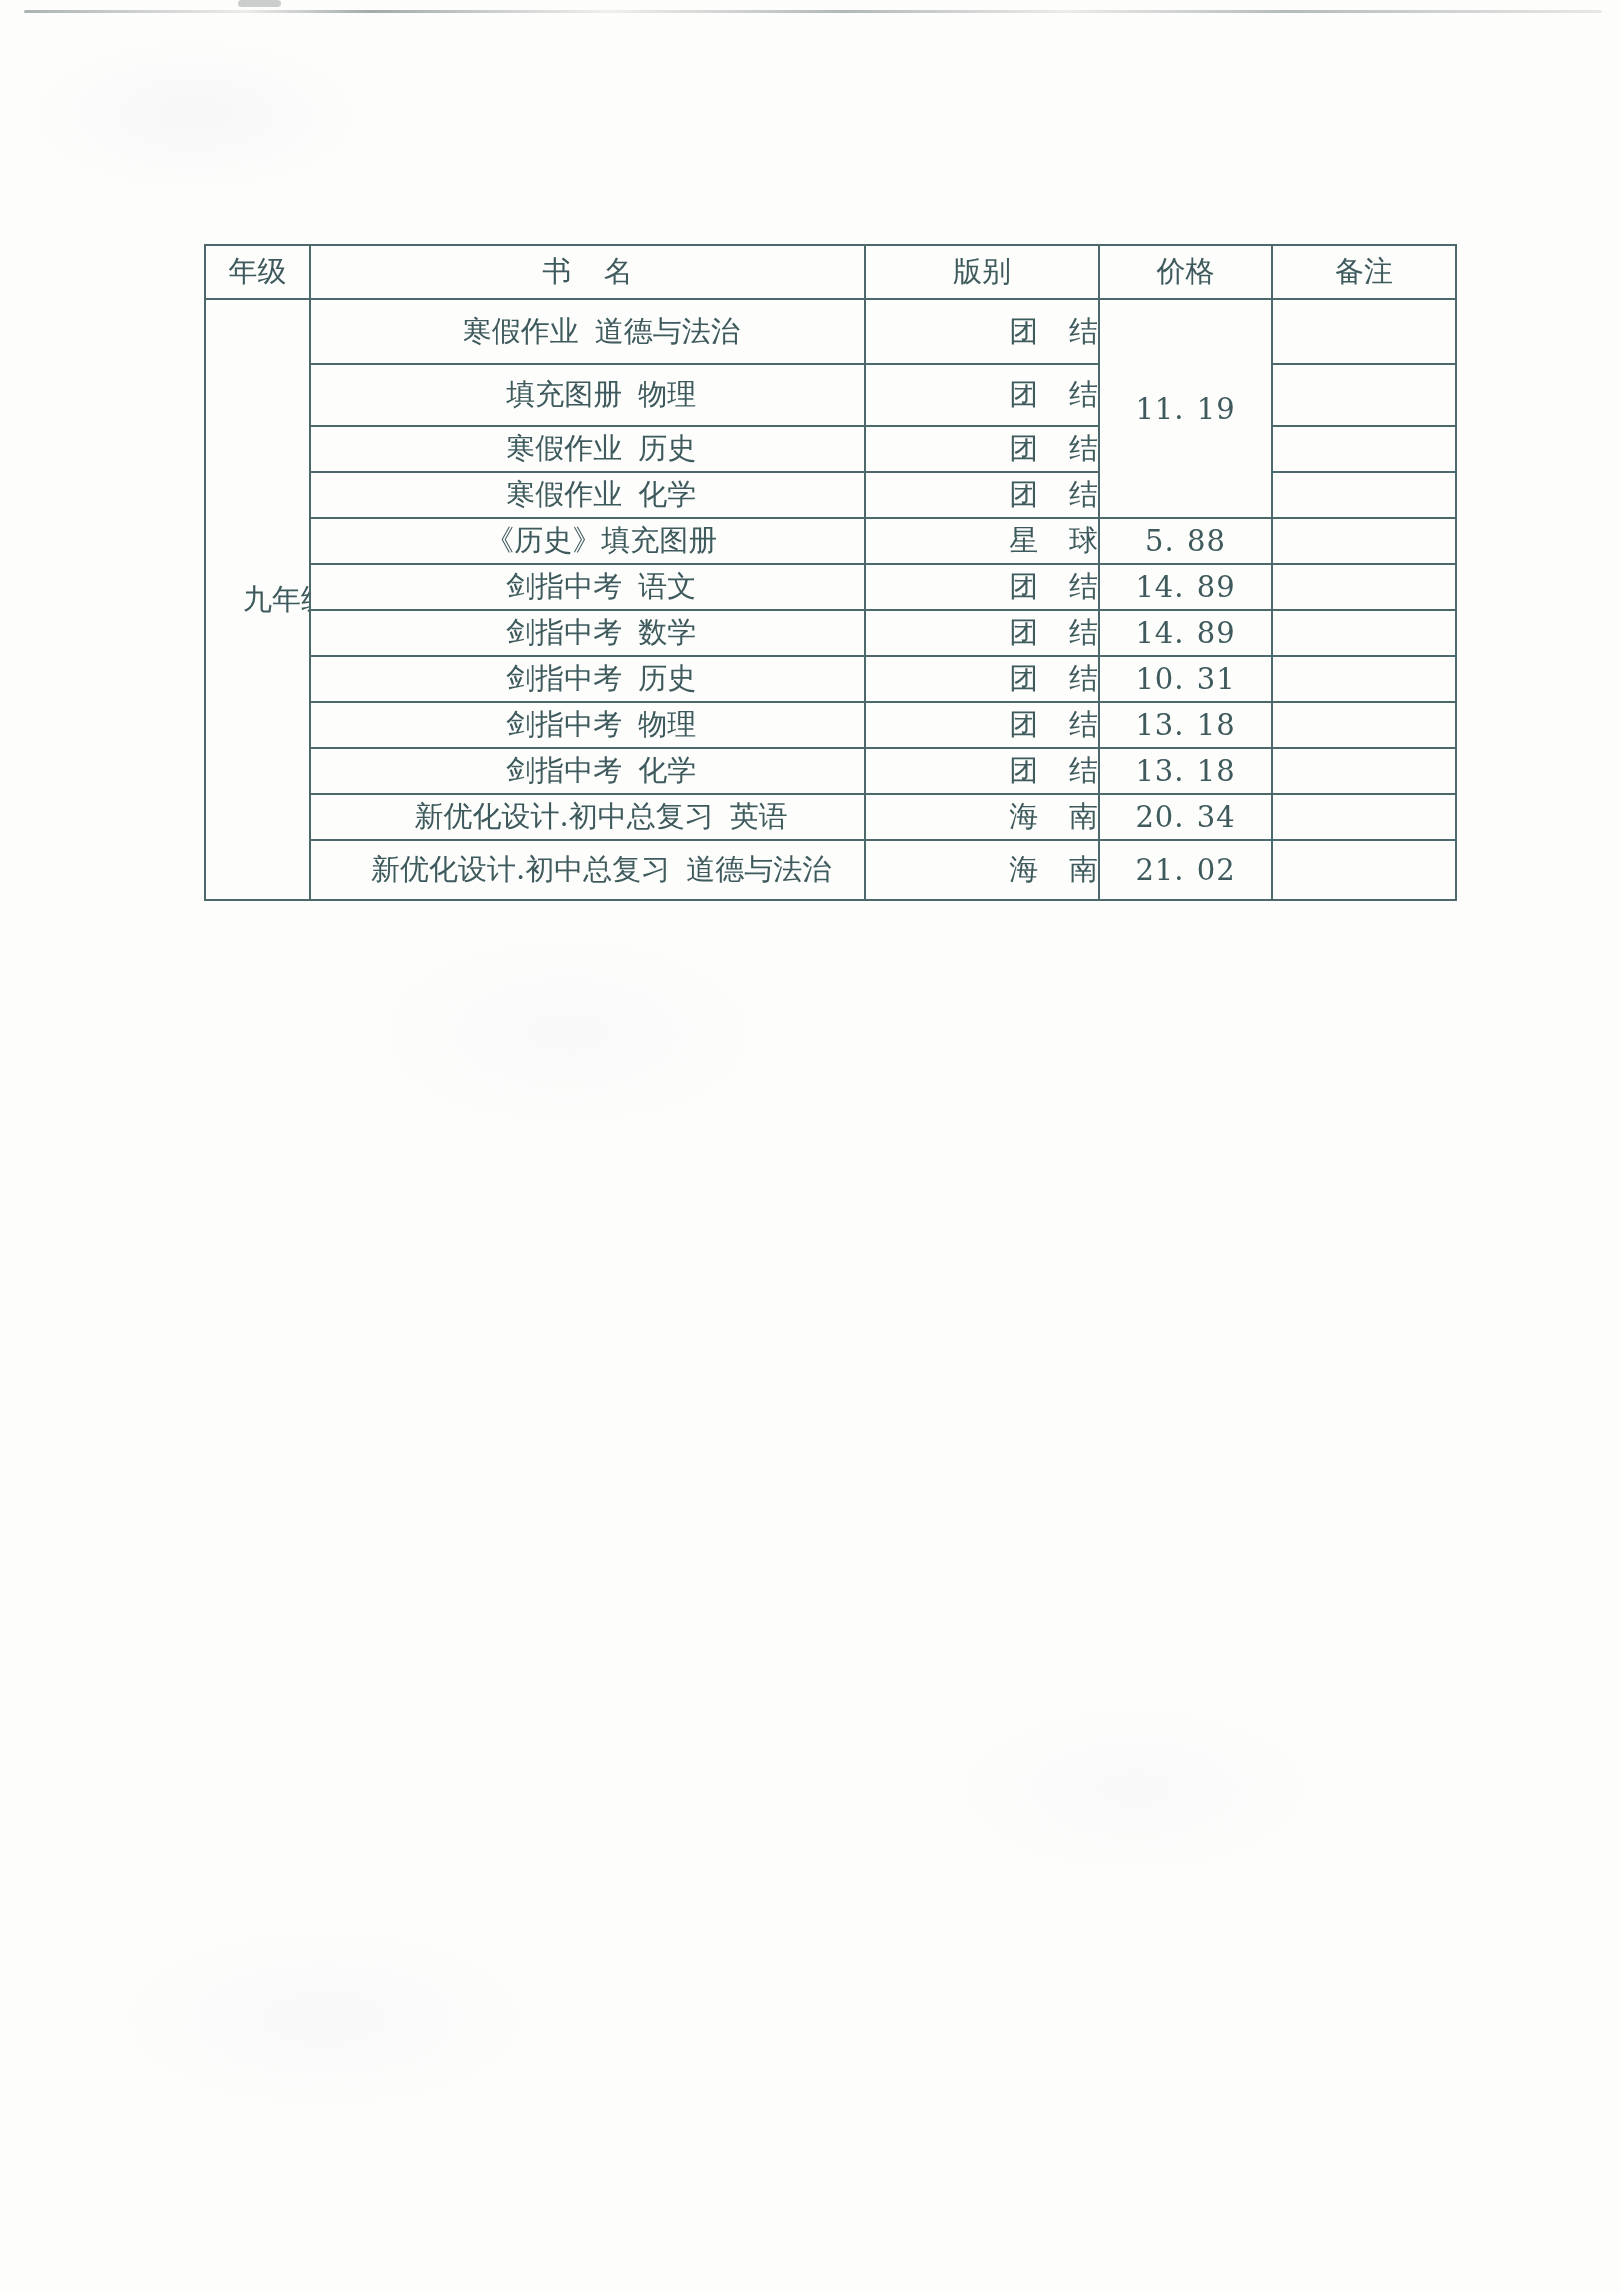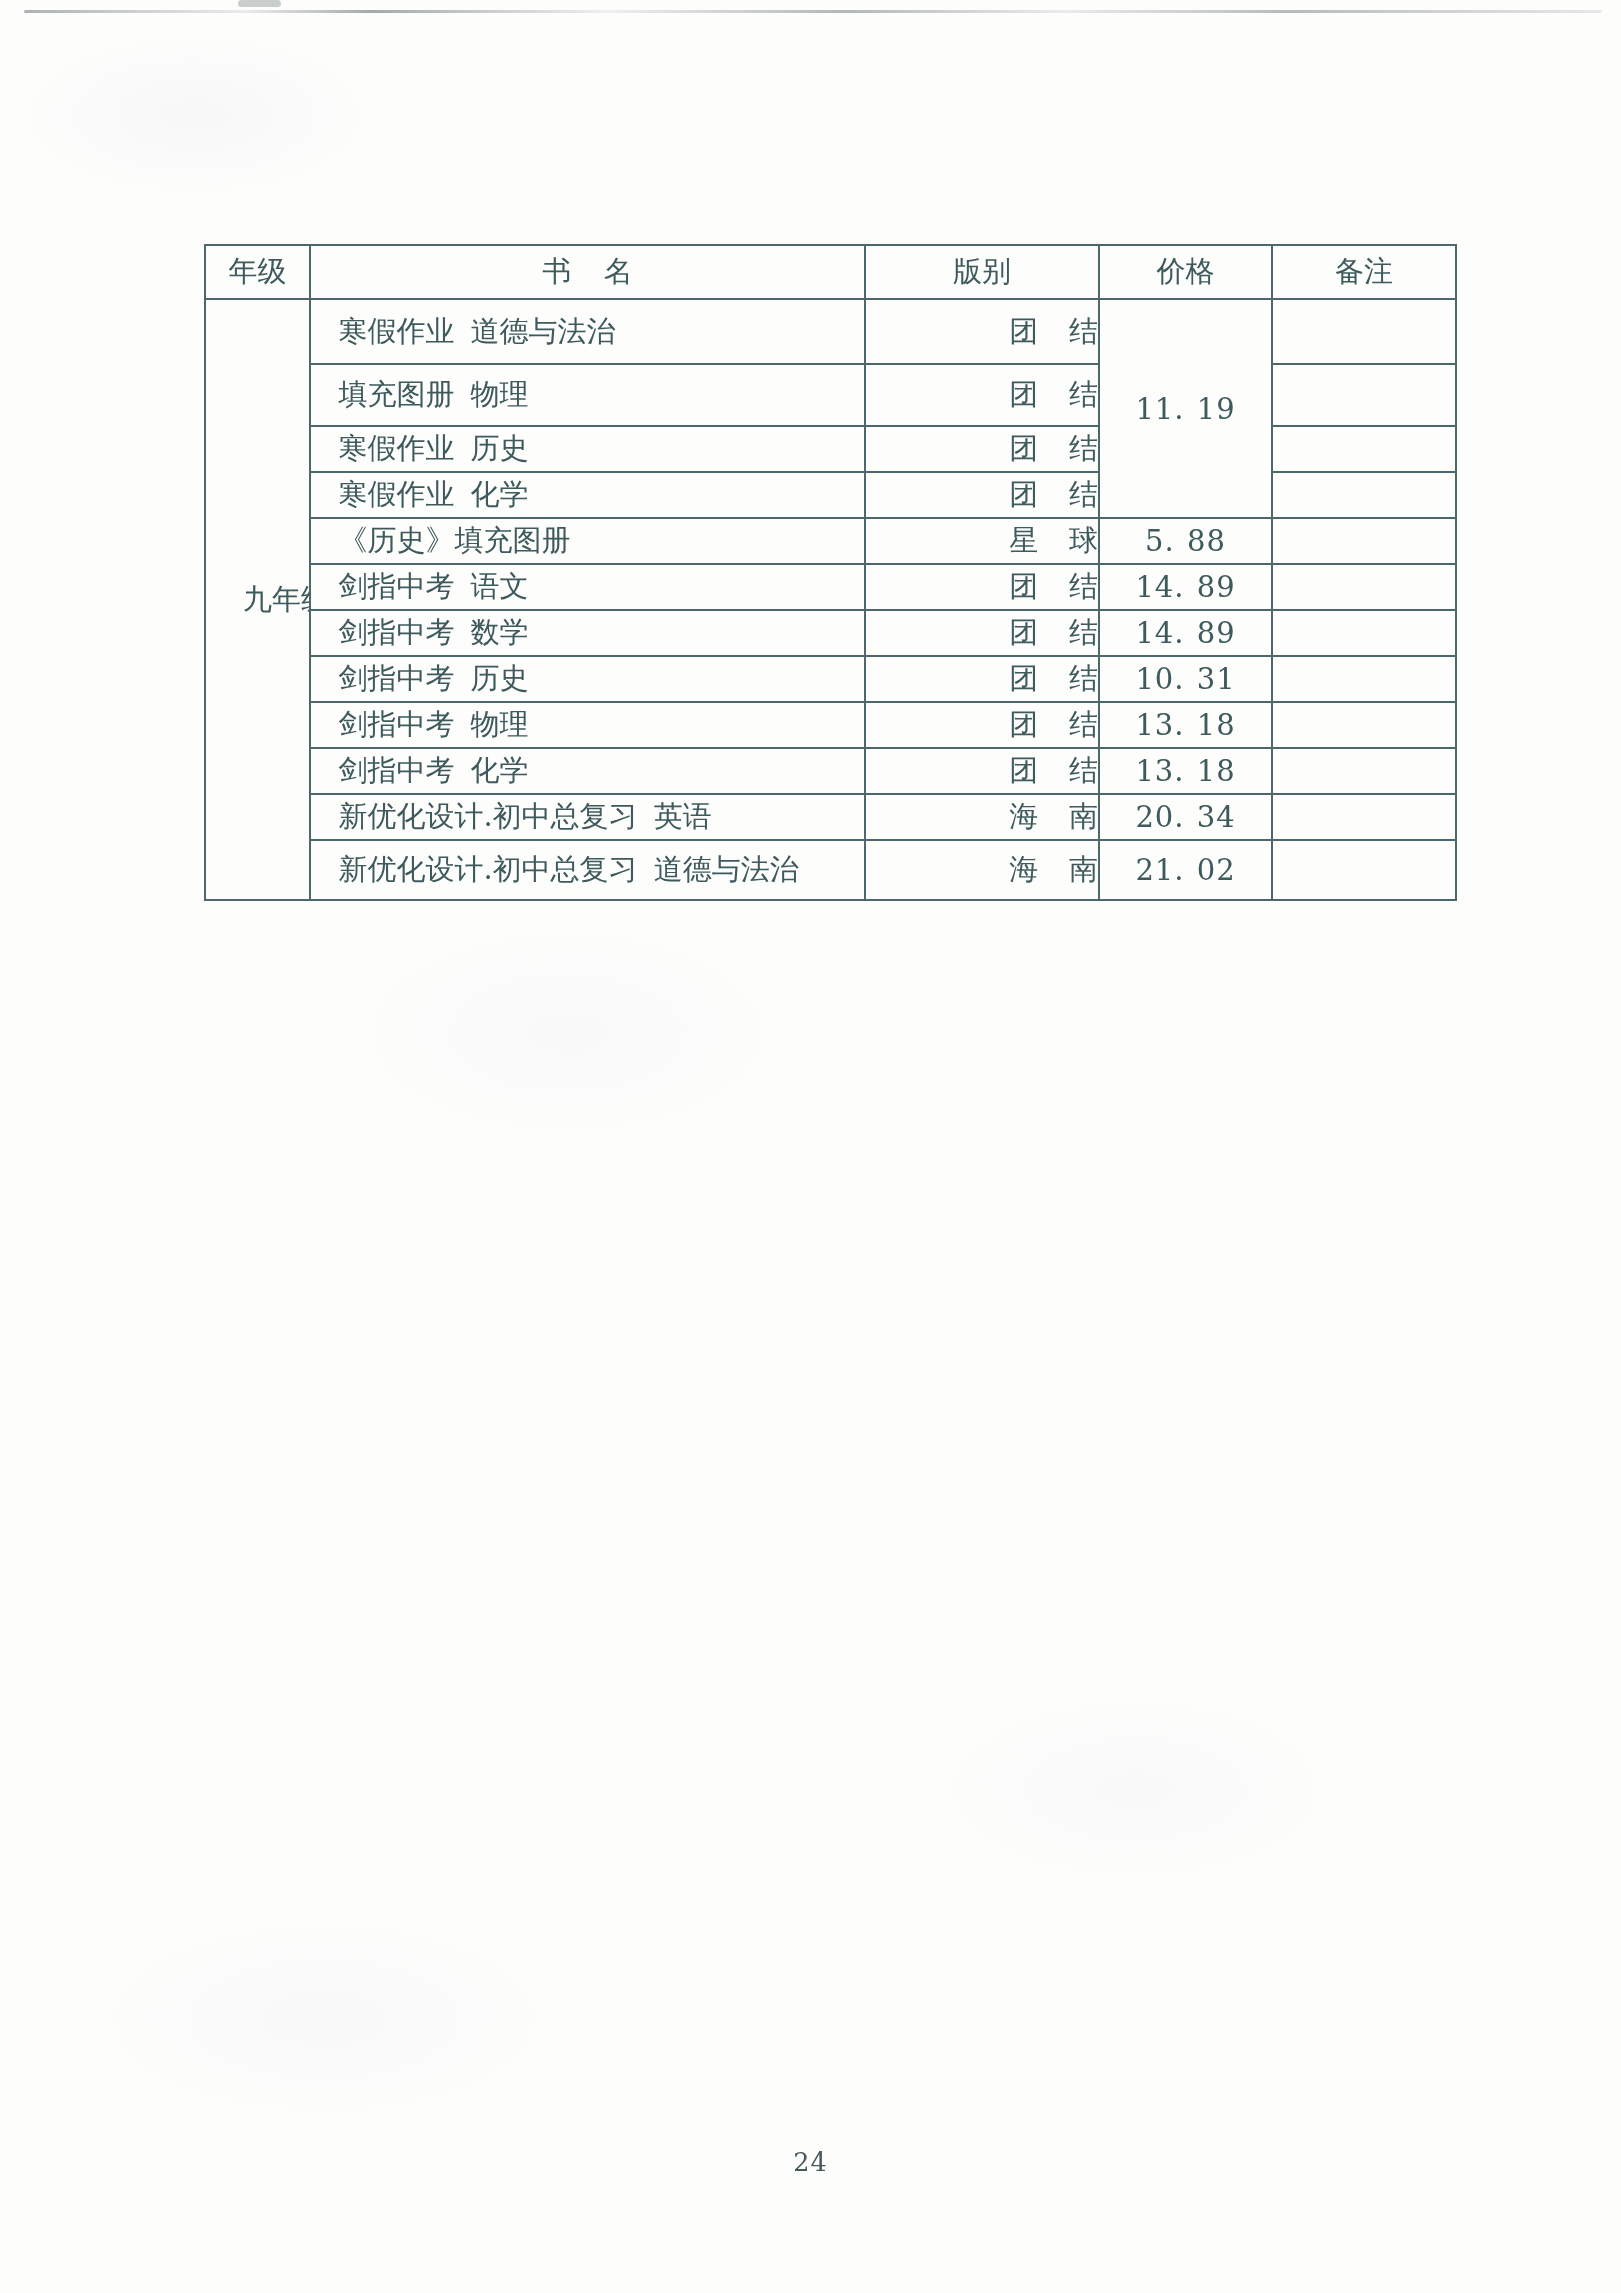--- a/index.html
+++ b/index.html
@@ -57,21 +57,21 @@
   }
   .book-table thead tr { height: 54px; }
   .book-table tbody tr { height: 46px; }
   .book-table tbody tr:nth-child(1) { height: 65px; }
   .book-table tbody tr:nth-child(2) { height: 62px; }
   .book-table tbody tr:nth-child(12) { height: 60px; }
 
   th.hd { text-align: center; }
   th.hd-book { word-spacing: 23.5px; }
 
-  td.book-cell { text-align: left; padding-left: 27.4px; word-spacing: 6.9px; }
+  td.book-cell { text-align: center; padding-left: 27.4px; word-spacing: 6.9px; }
   td.edition-cell { text-align: right; word-spacing: 21.6px; }
   td.price-cell { text-align: center; letter-spacing: 1px; word-spacing: 2px; }
   td.remark-cell { }
 
   td.grade-cell { text-align: center; vertical-align: middle; }
   .grade-text {
     width: 1em; margin: 0 auto;
     line-height: 1.32;
     word-break: break-all;
     text-align: center;
@@ -178,16 +178,15 @@
       </tr>
       <tr>
         <td class="book-cell">新优化设计.初中总复习 道德与法治</td>
         <td class="edition-cell">海 南</td>
         <td class="price-cell">21. 02</td>
         <td class="remark-cell"></td>
       </tr>
     </tbody>
   </table>
 
-  <div class="page-number">24</div>
 
 </div>
 
 
 </body></html>

